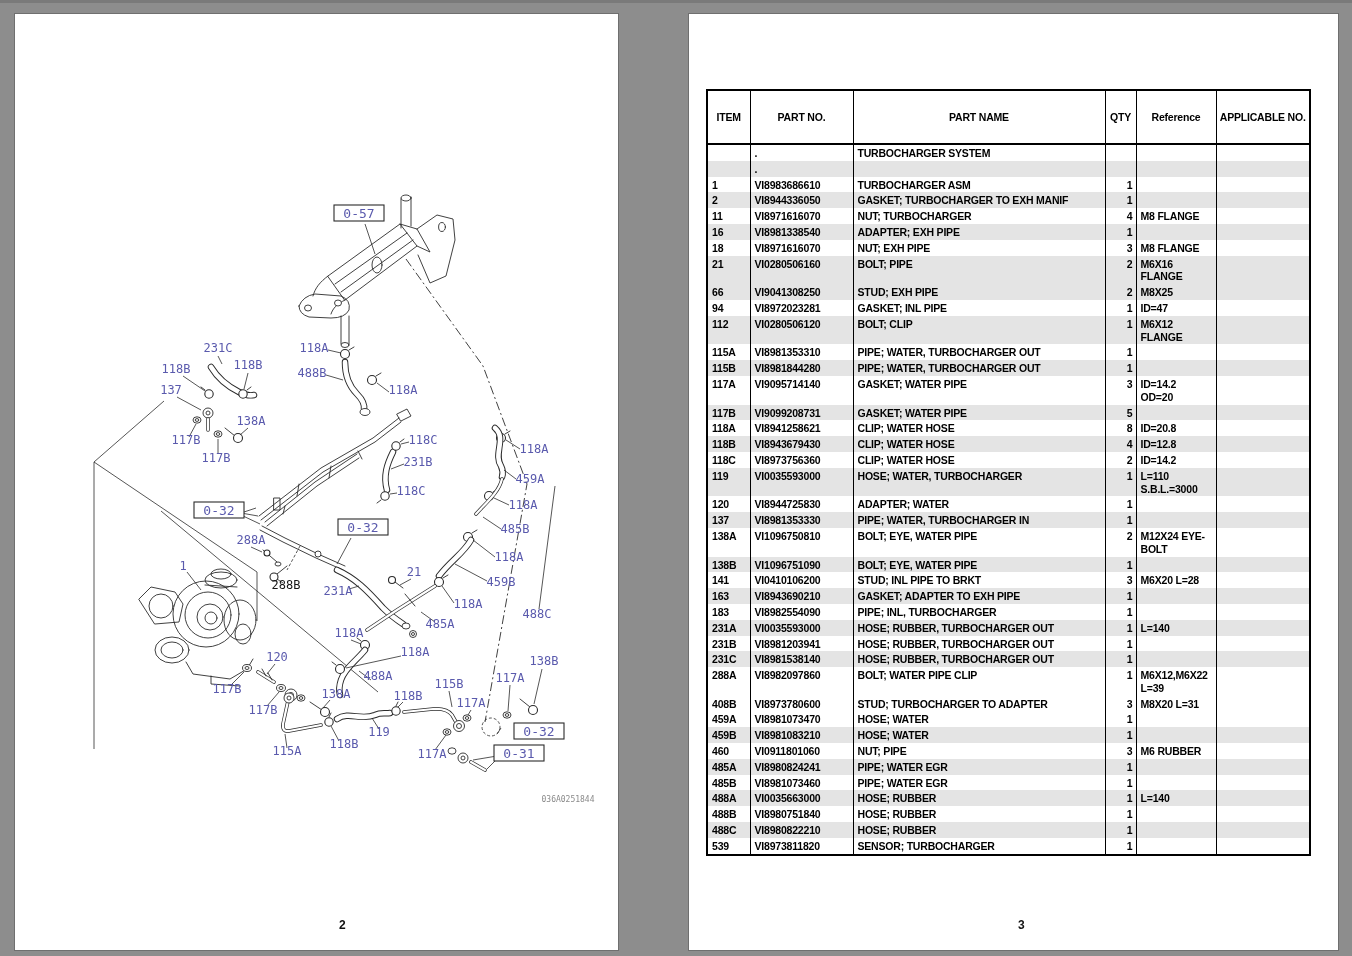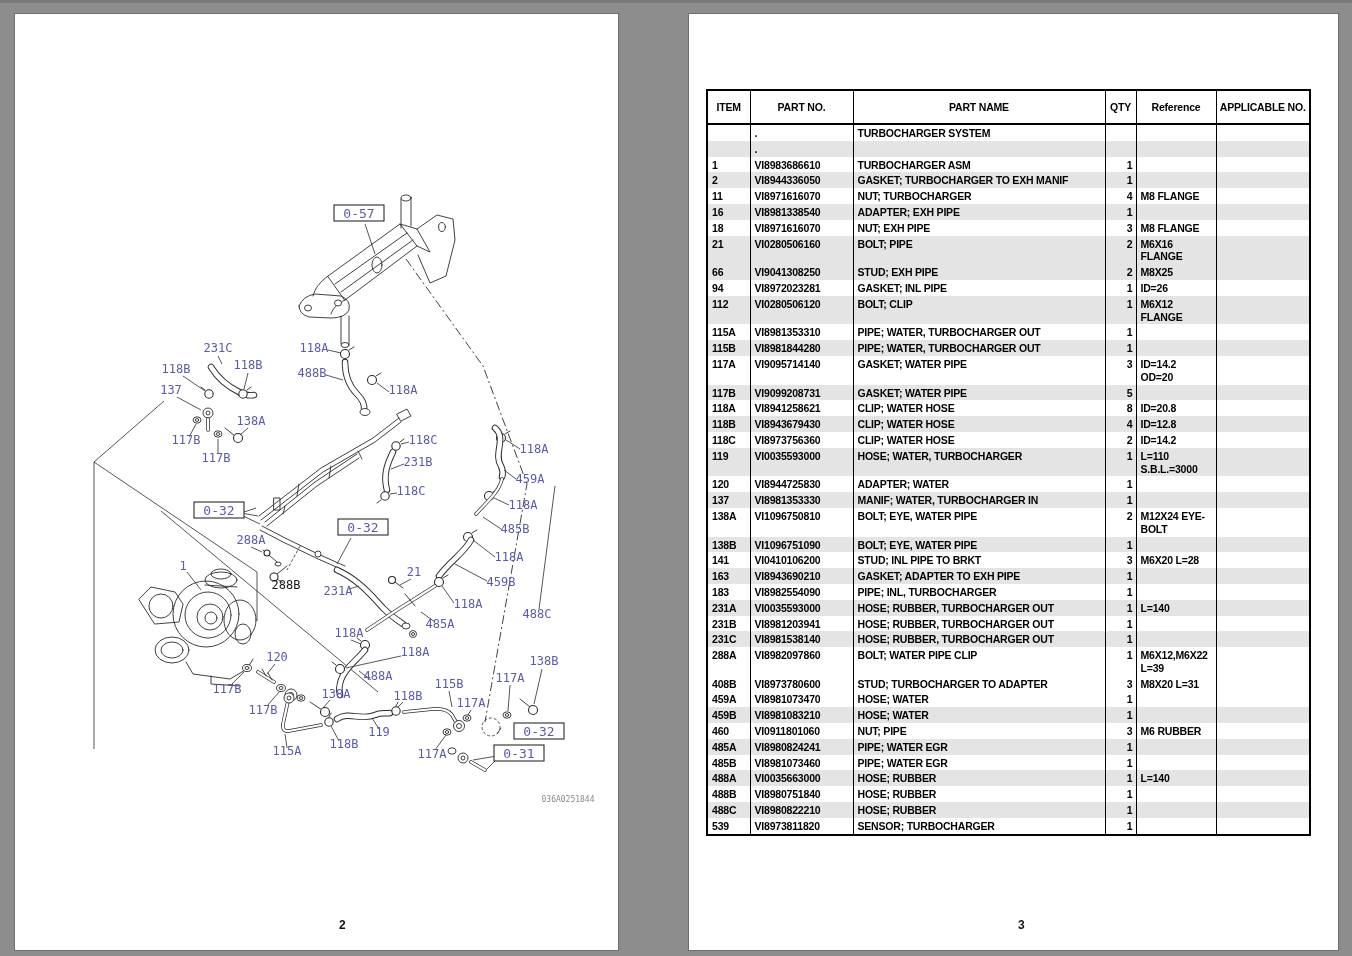--- a/index.html
+++ b/index.html
@@ -13,21 +13,21 @@
   .pageno{position:absolute;bottom:18px;width:100%;text-align:center;
           font-size:12px;font-weight:bold;color:#111;}
   .pageno-l{text-align:left;left:324px;width:40px;}
   .pageno-r{text-align:left;left:329px;width:40px;}
 
   
   table.parts{position:absolute;left:17px;top:75px;width:603px;
               border-collapse:collapse;table-layout:fixed;
               border:2px solid #000;}
   table.parts th{border-bottom:2px solid #000;border-left:1.5px solid #000;
-              font-size:10.5px;font-weight:bold;color:#000;padding:10px 2px;
+              font-size:10.5px;font-weight:bold;color:#000;padding:20px 2px;
               letter-spacing:-0.2px;text-align:center;white-space:nowrap;overflow:hidden;}
   table.parts th:first-child{border-left:none;}
   table.parts td{border-left:1.5px solid #000;font-size:10.5px;font-weight:bold;
               color:#000;padding:2px 4px 1px 4px;line-height:1.22;vertical-align:top;
               letter-spacing:-0.2px;white-space:pre-line;overflow:hidden;}
   table.parts td:first-child{border-left:none;}
   table.parts tr.shade{background:#e4e4e4;}
   table.parts td.c3{text-align:right;padding-right:3px;}
   col.w0{width:43px}col.w1{width:103px}col.w2{width:252px}
   col.w3{width:31px}col.w4{width:80px}col.w5{width:94px}
@@ -418,21 +418,21 @@
             <td class="c2">STUD; EXH PIPE</td>
             <td class="c3">2</td>
             <td class="c4">M8X25</td>
             <td class="c5"></td>
           </tr>
           <tr>
             <td class="c0">94</td>
             <td class="c1">VI8972023281</td>
             <td class="c2">GASKET; INL PIPE</td>
             <td class="c3">1</td>
-            <td class="c4">ID=26</td>
+            <td class="c4">ID=47</td>
             <td class="c5"></td>
           </tr>
           <tr class="shade">
             <td class="c0">112</td>
             <td class="c1">VI0280506120</td>
             <td class="c2">BOLT; CLIP</td>
             <td class="c3">1</td>
             <td class="c4">M6X12 FLANGE</td>
             <td class="c5"></td>
           </tr>
@@ -506,21 +506,21 @@
             <td class="c0">120</td>
             <td class="c1">VI8944725830</td>
             <td class="c2">ADAPTER; WATER</td>
             <td class="c3">1</td>
             <td class="c4"></td>
             <td class="c5"></td>
           </tr>
           <tr class="shade">
             <td class="c0">137</td>
             <td class="c1">VI8981353330</td>
-            <td class="c2">MANIF; WATER, TURBOCHARGER IN</td>
+            <td class="c2">PIPE; WATER, TURBOCHARGER IN</td>
             <td class="c3">1</td>
             <td class="c4"></td>
             <td class="c5"></td>
           </tr>
           <tr>
             <td class="c0">138A</td>
             <td class="c1">VI1096750810</td>
             <td class="c2">BOLT; EYE, WATER PIPE</td>
             <td class="c3">2</td>
             <td class="c4">M12X24 EYE-

